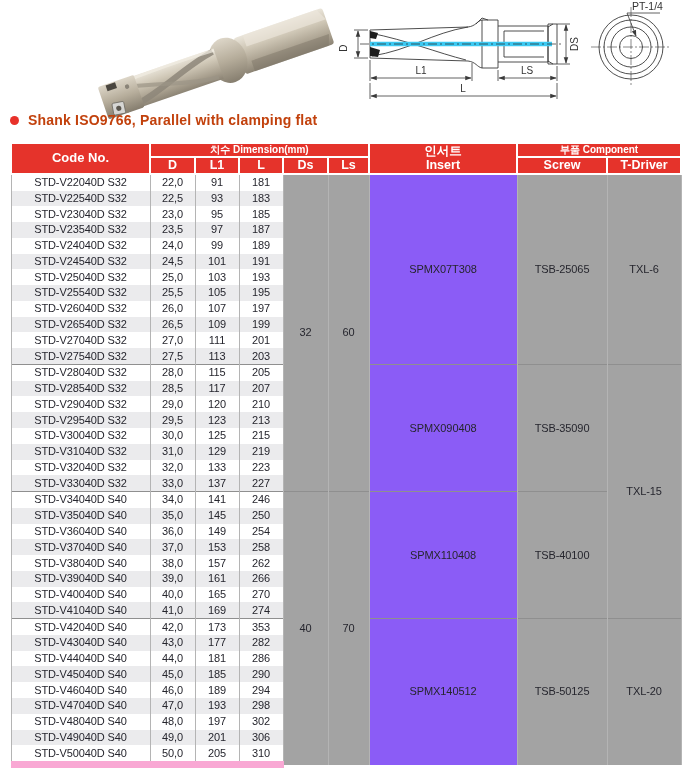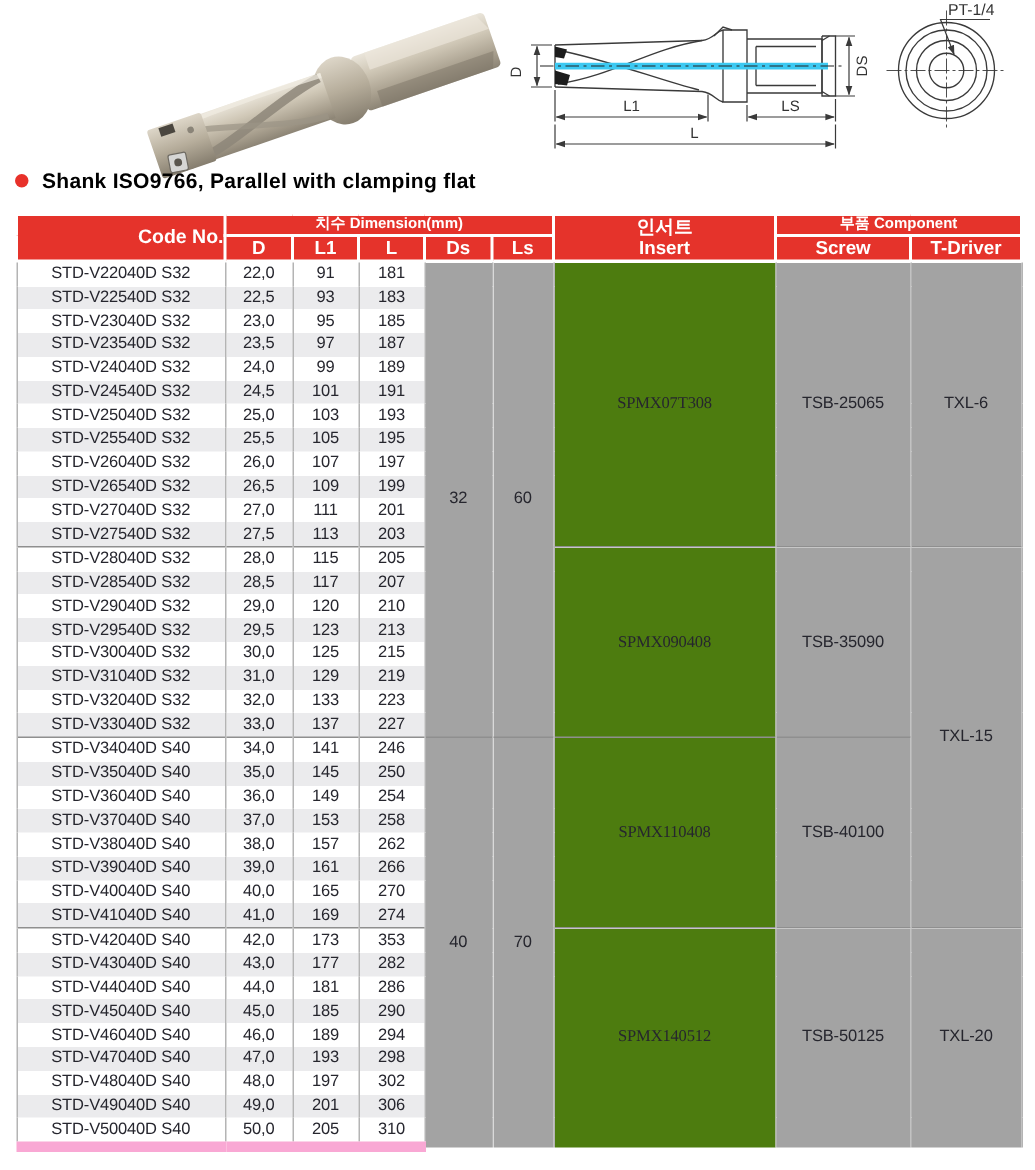--- a/index.html
+++ b/index.html
@@ -6,39 +6,39 @@
   #page{position:relative;width:690px;height:780px;background:#fff;overflow:hidden;
         font-family:"Liberation Sans",sans-serif;color:#26262e;}
 
   
   #photo-svg{position:absolute;left:45px;top:0;width:295px;height:122px;}
   #drawing-svg{position:absolute;left:330px;top:0;width:360px;height:118px;}
 
   
   .section-title{position:absolute;left:10px;top:112px;display:flex;align-items:center;gap:9px;}
   .bullet{width:9px;height:9px;border-radius:50%;background:#e8312a;flex:0 0 auto;}
-  .section-title span.txt{font-size:14px;font-weight:bold;color:#000000;letter-spacing:.2px;}
+  .section-title span.txt{font-size:14px;font-weight:bold;color:#c2410c;letter-spacing:.2px;}
 
   
   #spec-table{position:absolute;left:10px;top:142px;width:670px;border-collapse:collapse;
               table-layout:fixed;}
   #spec-table th{background:#e5332b;color:#fff;font-weight:bold;border:2px solid #fff;
                  padding:0;line-height:1.15;}
   th.h-group{font-size:10px;}
   th.h-sub{font-size:12.5px;}
-  th.h-code{font-size:13px;text-align:right;}
+  th.h-code{font-size:13px;}
   th.h-insert{font-size:12.5px;}
   #spec-table td{border-left:1px solid #b4b4b4;border-right:1px solid #b4b4b4;
                  padding:0;text-align:center;font-size:11px;height:15.78px;
                  line-height:1;color:#26262e;letter-spacing:-.1px;white-space:nowrap;
                  overflow:hidden;}
   td.stripe{background:#ebebed;}
   td.col-insert{background:#e9e9ec;}
   td.merged{font-size:11.5px;background:#a3a3a3;}
-  td.merged.col-insert{background:#4d7c0f;font-family:Liberation Serif, serif;}
+  td.merged.col-insert{background:#8b5cf6;}
   tr.group-start td{border-top:1px solid #8f8f8f;margin-left:48px;}
   #spec-table tbody tr:last-child td{border-bottom:7px solid #f9a8d4;}
 </style>
 </head>
 <body>
 
 <div id="page">
 
   <svg id="photo-svg" viewBox="0 0 295 122">
     <defs>

